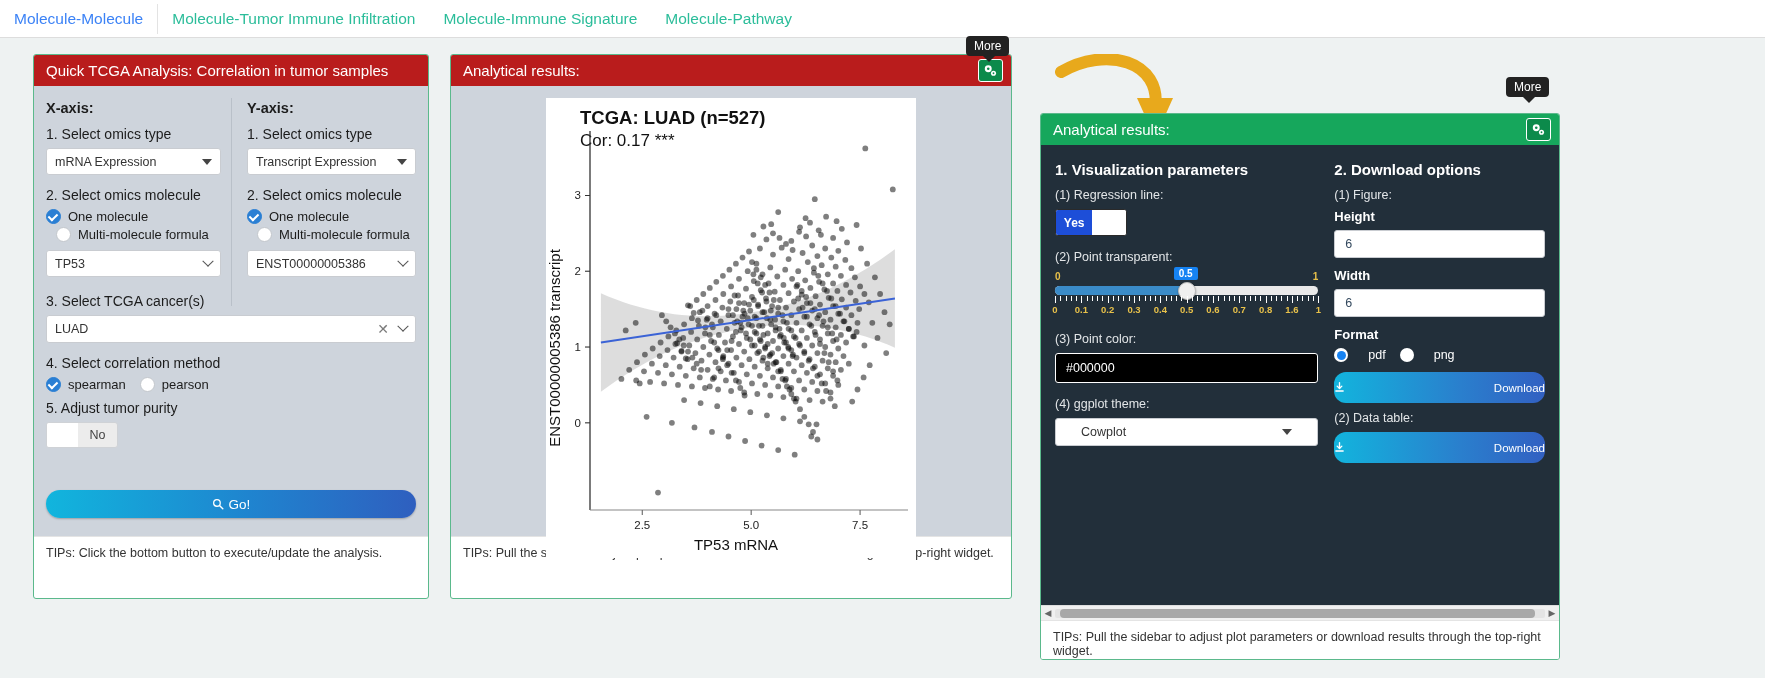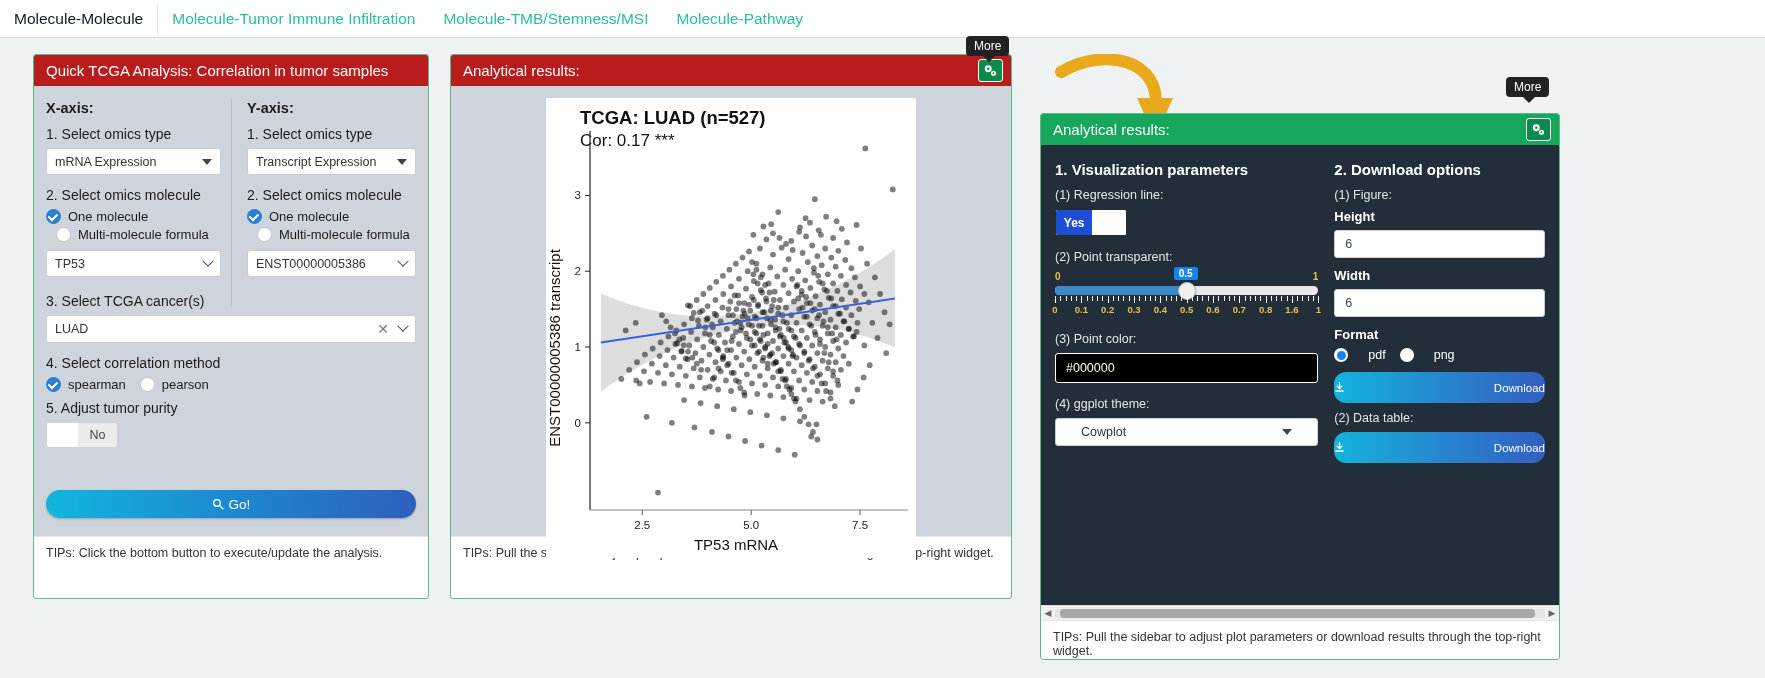--- a/index.html
+++ b/index.html
@@ -16,21 +16,21 @@
   
   .navbar {
     position:absolute; top:0; left:0; width:1765px; height:38px;
     background:#ffffff; border-bottom:1px solid #dddddd;
     display:flex; align-items:center;
   }
   .nav-item {
     font-size:15.5px; padding:0 14px; white-space:nowrap;
     color:#2bbd9a; cursor:pointer; line-height:36px;
   }
-  .nav-item.active { color:#0f172a; }
+  .nav-item.active { color:#3b82f6; }
   .nav-sep { width:1px; height:30px; background:#e3e3e3; }
 
   
   .page-body {
     position:absolute; top:38px; left:0; width:1765px; height:640px;
     background:#eef2f2;
   }
 
   
   .card {
@@ -242,21 +242,21 @@
 </style>
 </head>
 <body>
 
 <div id="root">
 
   <div class="navbar">
     <div class="nav-item active">Molecule-Molecule</div>
     <div class="nav-sep"></div>
     <div class="nav-item">Molecule-Tumor Immune Infiltration</div>
-    <div class="nav-item">Molecule-TMB/Stemness/MSI</div>
+    <div class="nav-item">Molecule-Immune Signature</div>
     <div class="nav-item">Molecule-Pathway</div>
   </div>
 
   <div class="page-body">
 
     <div class="card" id="left-card">
       <div class="card-head">
         <span>Quick TCGA Analysis: Correlation in tumor samples</span>
       </div>
       <div class="card-body">

